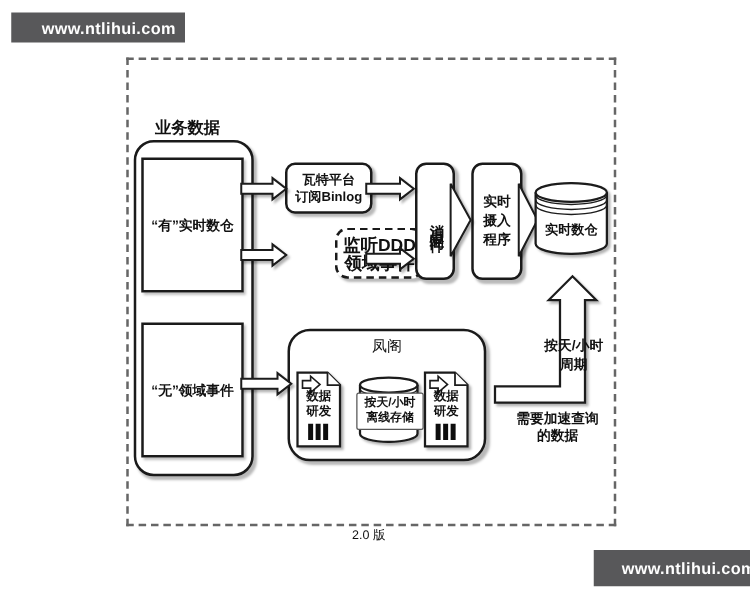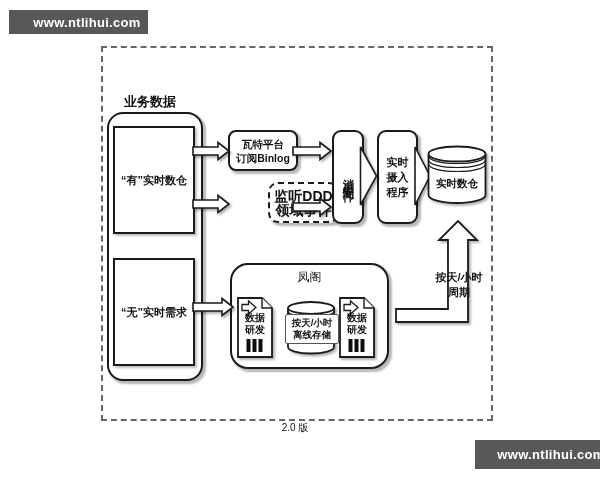--- a/index.html
+++ b/index.html
@@ -54,21 +54,21 @@
 
   <div class="abs dashed-frame"></div>
   <div class="abs version">2.0 版</div>
 
   <div class="abs section-label">业务数据</div>
   <div class="abs node container-business"></div>
   <div class="abs node rect-need" style="top:126px;">
     <span>“有”实时数仓</span>
   </div>
   <div class="abs node rect-need" style="top:258px;">
-    <span>“无”实时需求</span>
+    <span>“无”领域事件</span>
   </div>
 
   <div class="abs node box-watt">
     <div>瓦特平台</div>
     <div>订阅Binlog</div>
   </div>
   <div class="abs node box-ddd">
     <div>监听DDD</div>
     <div>领域事件</div>
   </div>
@@ -160,14 +160,18 @@
   <div class="abs overlay-text t-doc t-doc-right">
     <div>数据</div>
     <div>研发</div>
   </div>
 
   <div class="abs overlay-text t-cycle">
     <div>按天/小时</div>
     <div>周期</div>
   </div>
 
+  <div class="abs overlay-text t-note">
+    <div>需要加速查询</div>
+    <div>的数据</div>
+  </div>
 
 </div>
 
 </body></html>

